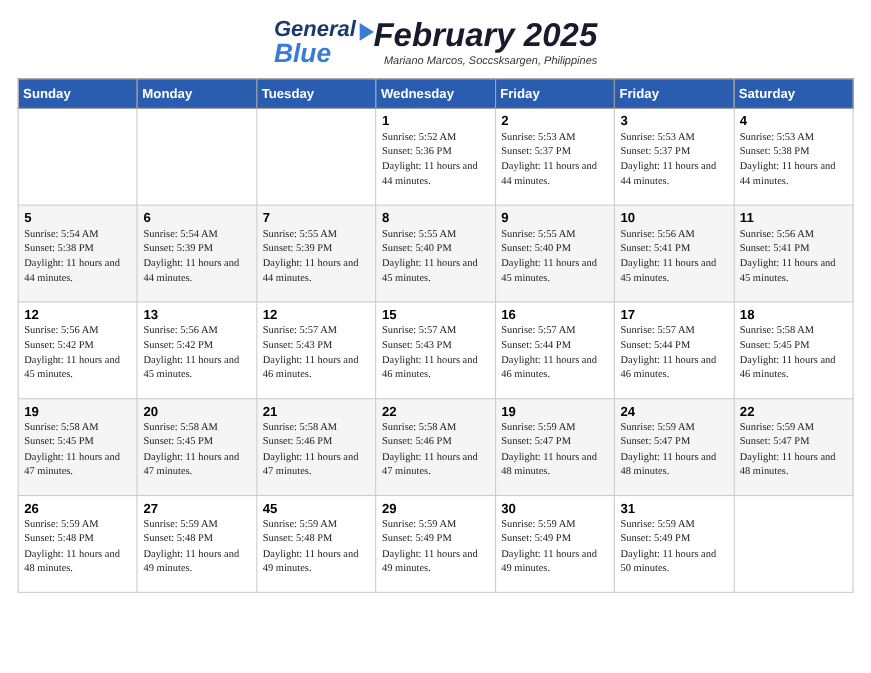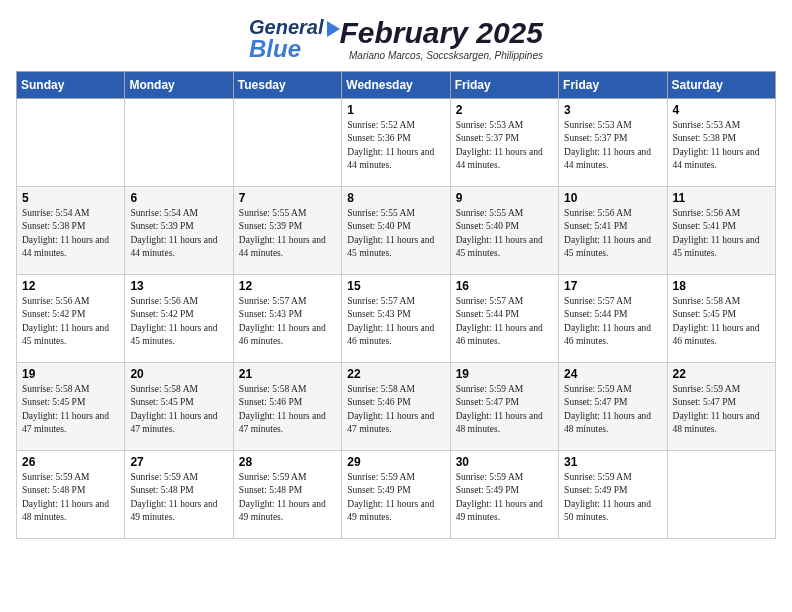--- a/index.html
+++ b/index.html
@@ -226,21 +226,21 @@
       <tr>
         <td>
           <span class="day-number">26</span>
           <div class="day-info">Sunrise: 5:59 AM<br>Sunset: 5:48 PM<br>Daylight: 11 hours and 48 minutes.</div>
         </td>
         <td>
           <span class="day-number">27</span>
           <div class="day-info">Sunrise: 5:59 AM<br>Sunset: 5:48 PM<br>Daylight: 11 hours and 49 minutes.</div>
         </td>
         <td>
-          <span class="day-number">28</span>
+          <span class="day-number">45</span>
           <div class="day-info">Sunrise: 5:59 AM<br>Sunset: 5:48 PM<br>Daylight: 11 hours and 49 minutes.</div>
         </td>
         <td>
           <span class="day-number">29</span>
           <div class="day-info">Sunrise: 5:59 AM<br>Sunset: 5:49 PM<br>Daylight: 11 hours and 49 minutes.</div>
         </td>
         <td>
           <span class="day-number">30</span>
           <div class="day-info">Sunrise: 5:59 AM<br>Sunset: 5:49 PM<br>Daylight: 11 hours and 49 minutes.</div>
         </td>

